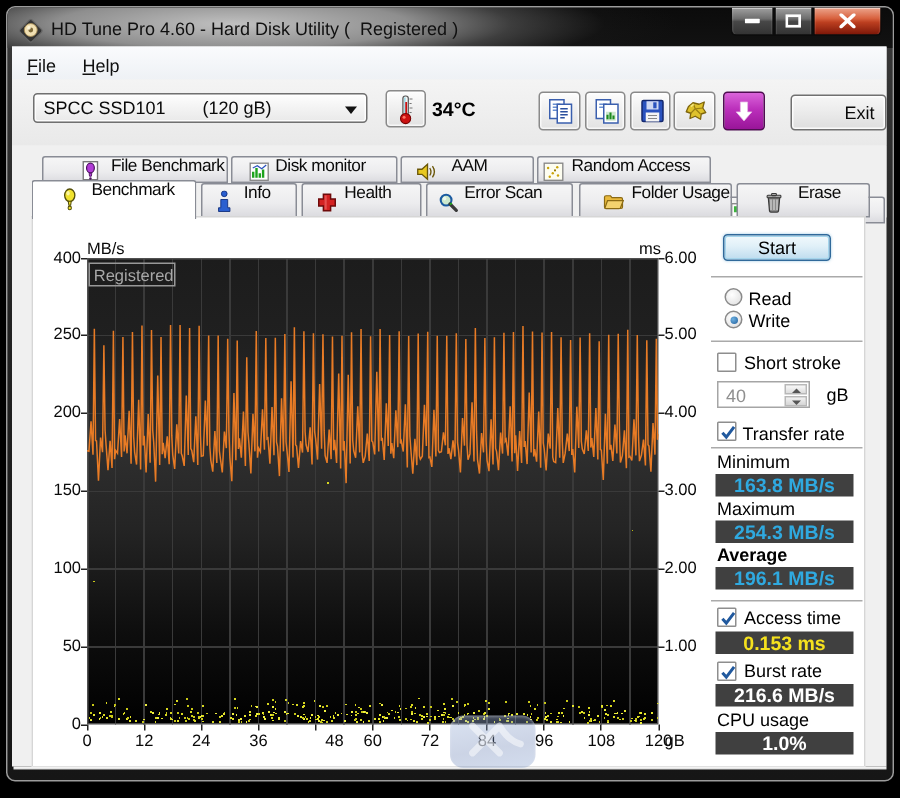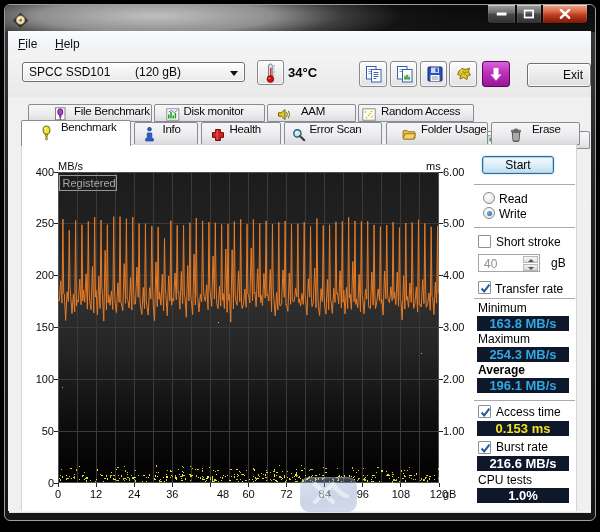--- a/index.html
+++ b/index.html
@@ -35,21 +35,21 @@
 .tab svg { position:absolute; }
 .tab span { position:absolute; }
 #tabactive { background:#fff; border-bottom:none; z-index:6; }
 #pane { left:21px; top:144px; width:556px; height:367px; background:#fff; border:1px solid #d6d6d6; border-bottom:none; z-index:1; }
 .axlbl { position:absolute; font-size:11px; color:#0a0a0a; z-index:2;}
 .alr { width:34px; text-align:right; }
 .tick { position:absolute; background:#222; z-index:2; }
 #plot { left:58px; top:172px; z-index:2; }
 .rp { position:absolute; font-size:12px; color:#000; z-index:3; }
 .sep { position:absolute; left:474px; width:101px; height:1px; background:#aaa; z-index:3; }
-.vbox { position:absolute; left:477px; width:92px; height:15px; background:#0f172a; z-index:3;
+.vbox { position:absolute; left:477px; width:92px; height:15px; background:#404040; z-index:3;
   font-size:13px; font-weight:bold; text-align:center; line-height:15px; }
 .radio { position:absolute; left:483px; width:12px; height:12px;  border-radius:50%; border:1px solid #8a8a8a;
   background:radial-gradient(circle at 40% 35%, #fff, #ddd); z-index:3; }
 .chk { position:absolute; left:478px; width:13px; height:13px; border:1px solid #8e8e8e; background:#fff; z-index:3; border-radius:1px; }
 .chk svg { position:absolute; left:0px; top:0px; }
 #startbtn { left:482px; top:156px; width:72px; height:18px; border:1px solid #30699a; border-radius:3px;
   background:linear-gradient(180deg,#f2f9fc,#e0f0f8 45%,#bedcee); box-shadow:inset 0 0 0 1px #a5d5ec, 0 0 2px rgba(70,150,200,0.55);
   font-size:12px; color:#000; text-align:center; line-height:16px; z-index:3; }
 #wm { left:293px; top:470px; width:307px; height:45px; z-index:9; }
 #botline { left:9px; top:511px; width:582px; height:2px; background:linear-gradient(180deg,#ffffff,#d8d8d8); z-index:4;}
@@ -57,20 +57,21 @@
 <body>
 <div id="win" class="abs">
 <div id="title" class="abs"></div>
 <div class="abs" style="left:7px;top:7px;z-index:3;"><svg width="17" height="17" viewBox="0 0 17 17" style="">
         <rect x="2.8" y="2.8" width="11.4" height="11.4" rx="1.5" transform="rotate(45 8.5 8.5)" fill="#333" stroke="#666" stroke-width="0.8"></rect>
         <circle cx="8.5" cy="8" r="4.3" fill="#f0dfb2"></circle>
         <circle cx="8.5" cy="8" r="4.3" fill="none" stroke="#a88d55" stroke-width="0.6"></circle>
         <circle cx="8.5" cy="8" r="1.6" fill="#7c6838"></circle>
         <circle cx="7.3" cy="6.6" r="1.2" fill="#fff8e0" opacity="0.9"></circle>
       </svg></div>
+<div id="titletext" class="abs">HD Tune Pro 4.60 - Hard Disk Utility (  Registered )</div>
 <div id="capbtns">
       <div id="btnmin" class="cb cbdark">
         <svg width="11" height="4" viewBox="0 0 11 4" style="">
           <rect x="0" y="0.5" width="10" height="3" rx="0.5" fill="#fff"></rect>
         </svg>
       </div>
       <div id="btnmax" class="cb cbdark">
         <svg width="11" height="10" viewBox="0 0 11 10" style="">
           <rect x="1" y="1.5" width="8.6" height="7" fill="none" stroke="#fff" stroke-width="1.8"></rect>
         </svg>
@@ -801,21 +802,21 @@
   </div>
 <div class="rp" style="left:496px;top:404.5px;">Access time</div>
 <div class="vbox" style="top:421px;color:#f5e11e;">0.153 ms</div>
 <div class="chk" style="top:440.5px;">
     <svg width="13" height="13" viewBox="0 0 13 13" style="">
       <path d="M2.6 6.5 L5.2 9.4 L10.4 2.6" fill="none" stroke="#21599e" stroke-width="2"></path>
     </svg>
   </div>
 <div class="rp" style="left:496px;top:440px;">Burst rate</div>
 <div class="vbox" style="top:456px;color:#fff;">216.6 MB/s</div>
-<div class="rp" style="left:478px;top:472.5px;">CPU tests</div>
+<div class="rp" style="left:478px;top:472.5px;">CPU usage</div>
 <div class="vbox" style="top:487.5px;color:#fff;">1.0%</div>
 <div id="botline" class="abs"></div>
 <div id="wm" class="abs">
     <div class="abs" style="left:7px;top:7px;width:57px;height:35px;border-radius:9px;background:linear-gradient(170deg,rgba(170,190,225,0.42),rgba(95,120,175,0.32) 60%,rgba(140,165,210,0.38));box-shadow:inset 0 1px 2px rgba(255,255,255,0.35);"></div>
     <svg width="71" height="49" viewBox="0 0 71 49" style="position:absolute;left:0;top:0;">
       <path d="M22 14 L40 32 M40 14 L22 32 M40 14 q6 10 14 12" stroke="rgba(255,255,255,0.5)" stroke-width="4.5" fill="none" stroke-linecap="round"></path>
     </svg>
   </div>
 
 </body></html>

